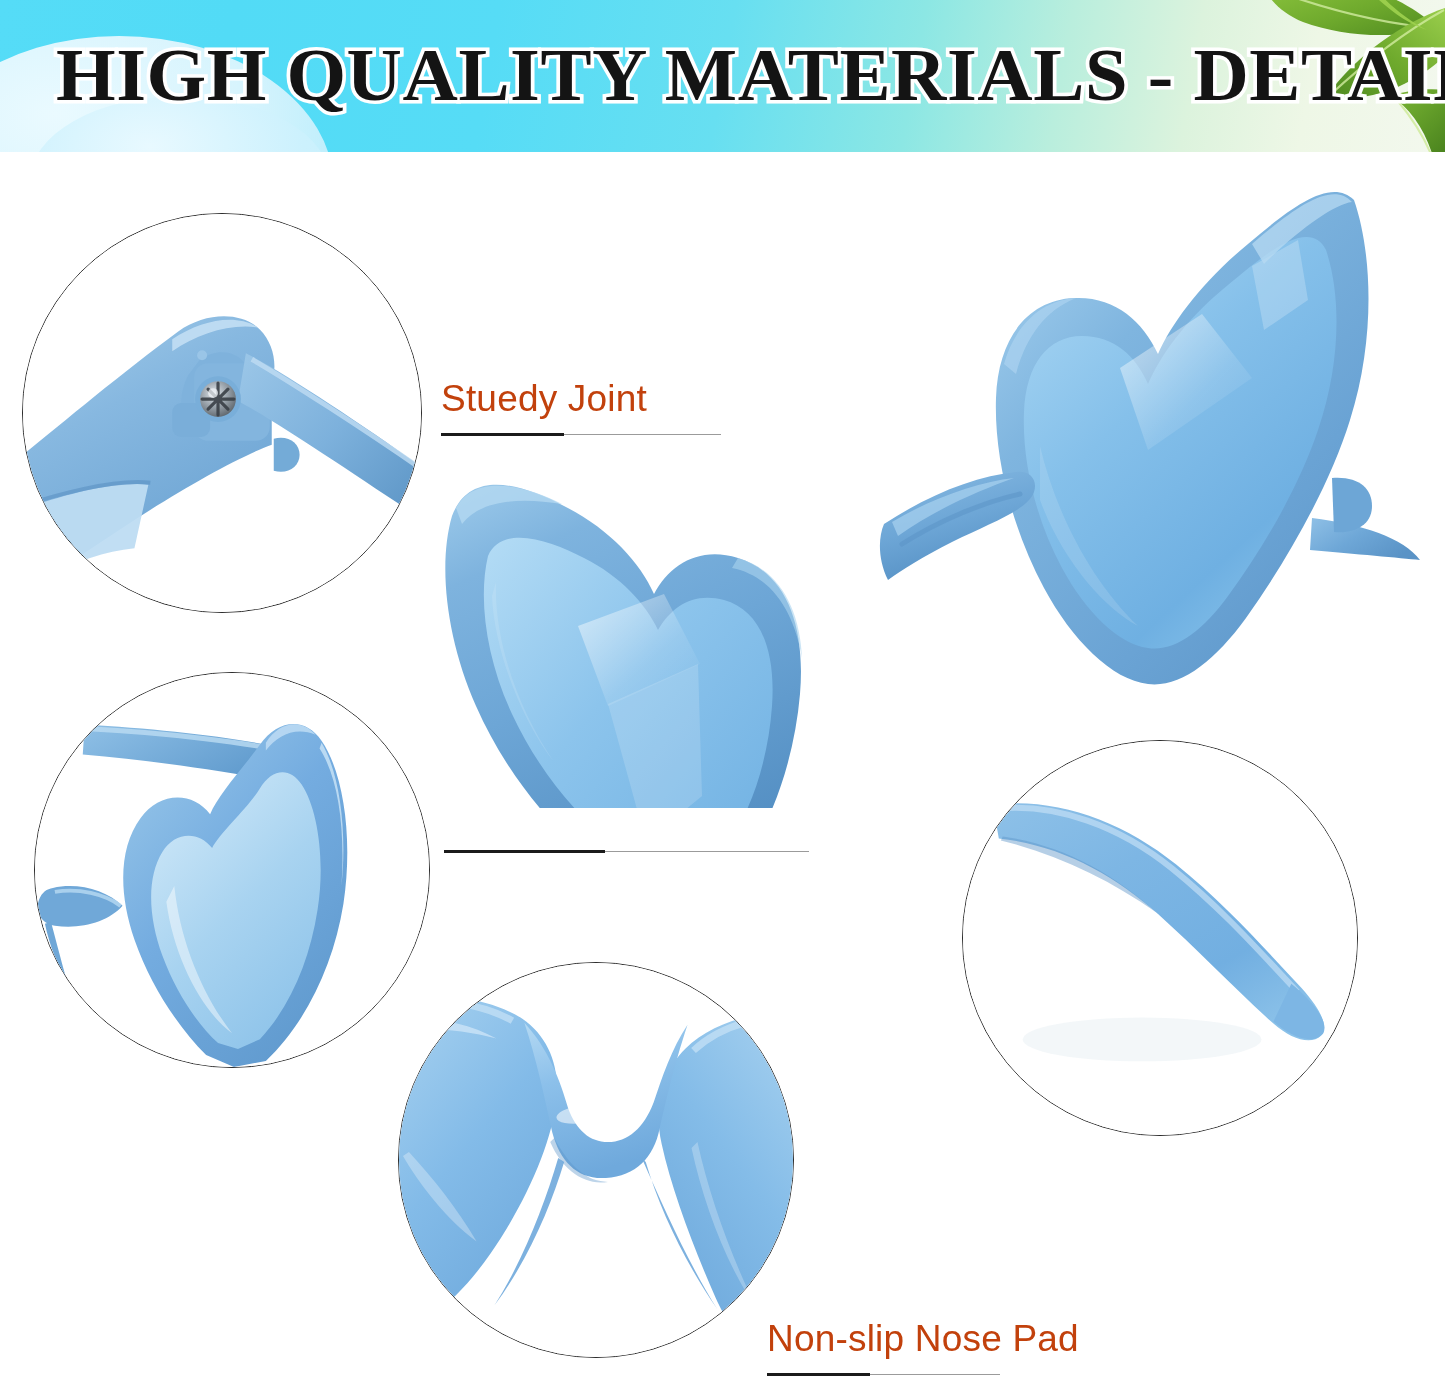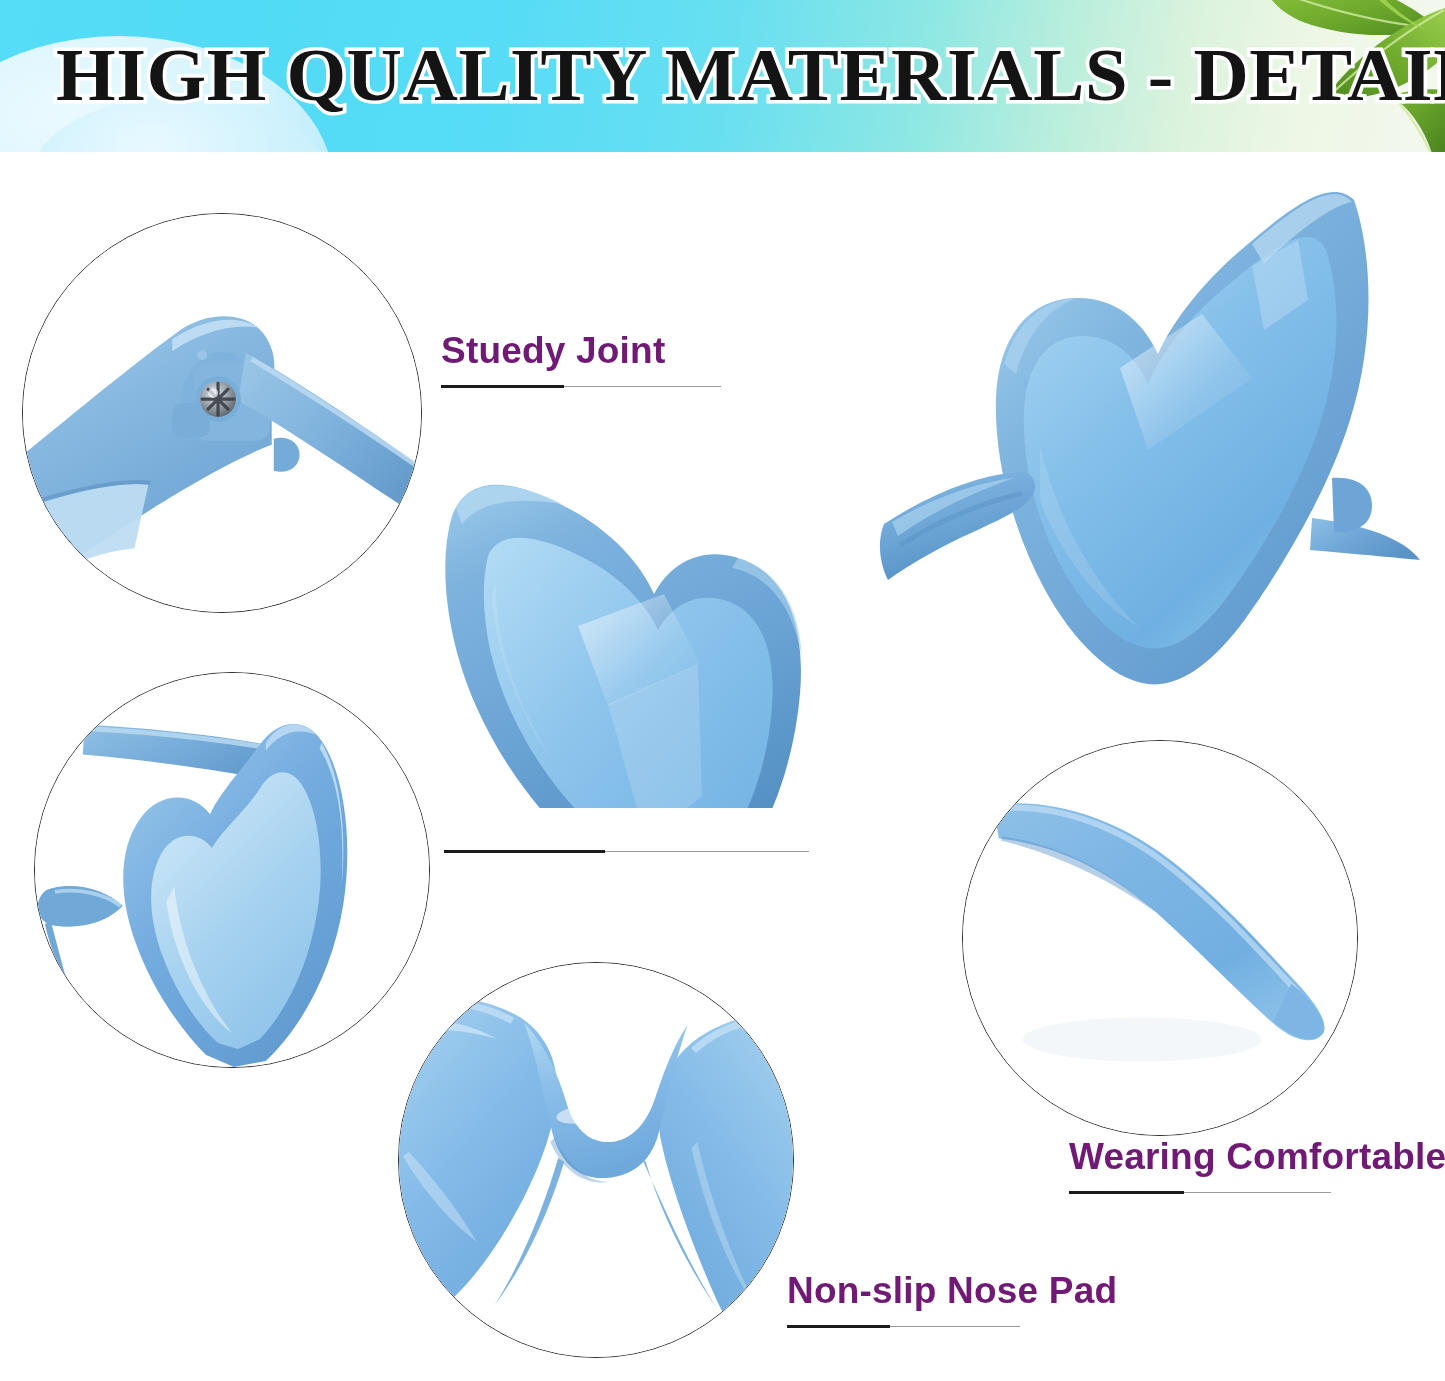--- a/index.html
+++ b/index.html
@@ -112,26 +112,27 @@
     top: 188px;
     width: 990px;
     height: 620px;
   }
 
   
   .callout { position: absolute; }
 
   .callout-text {
     font-family: "Liberation Sans", sans-serif;
-    font-weight: 700;
+    font-weight: 400;
     font-size: 37px;
     line-height: 1.05;
-    color: #701a75;
+    color: #c2410c;
     white-space: nowrap;
     letter-spacing: 0.2px;
+    margin-top: 48px;
   }
 
   .callout-rule {
     position: relative;
     margin-top: 14px;
     height: 4px;
     width: 340px;
   }
   .callout-rule .seg-dark {
     position: absolute; left: 0; top: 0;
@@ -148,21 +149,21 @@
 
   #callout-joint   { left: 441px; top: 332px;  }
   #callout-joint .callout-rule { width: 280px; }
 
   #callout-heart   { left: 444px; top: 836px;  }
   #callout-heart .callout-rule { width: 365px; }
 
   #callout-comfort { left: 1069px; top: 1138px; }
   #callout-comfort .callout-rule { width: 262px; }
 
-  #callout-nose    { left: 787px; top: 1272px; }
+  #callout-nose    { left: 767px; top: 1272px; }
   #callout-nose .callout-rule { width: 233px; }
 </style>
 </head>
 <body>
 
 <div id="page">
 
   <div class="banner">
     <div class="banner-cloud"></div>
     <div class="banner-cloud2"></div>
@@ -518,27 +519,20 @@
     </div>
   </div>
 
   <div class="callout" id="callout-heart">
     <div class="callout-rule">
       <span class="seg-dark"></span>
       <span class="seg-light"></span>
     </div>
   </div>
 
-  <div class="callout" id="callout-comfort">
-    <div class="callout-text">Wearing Comfortable</div>
-    <div class="callout-rule">
-      <span class="seg-dark"></span>
-      <span class="seg-light"></span>
-    </div>
-  </div>
 
   <div class="callout" id="callout-nose">
     <div class="callout-text">Non-slip Nose Pad</div>
     <div class="callout-rule">
       <span class="seg-dark"></span>
       <span class="seg-light"></span>
     </div>
   </div>
 
 </div>

